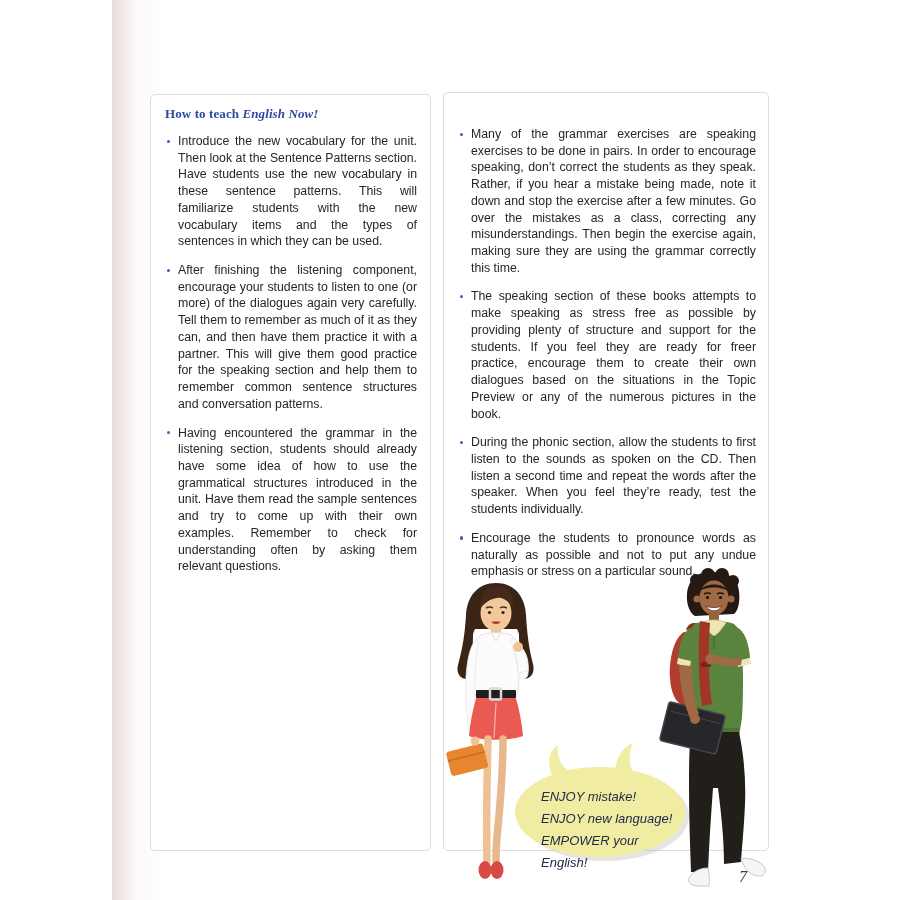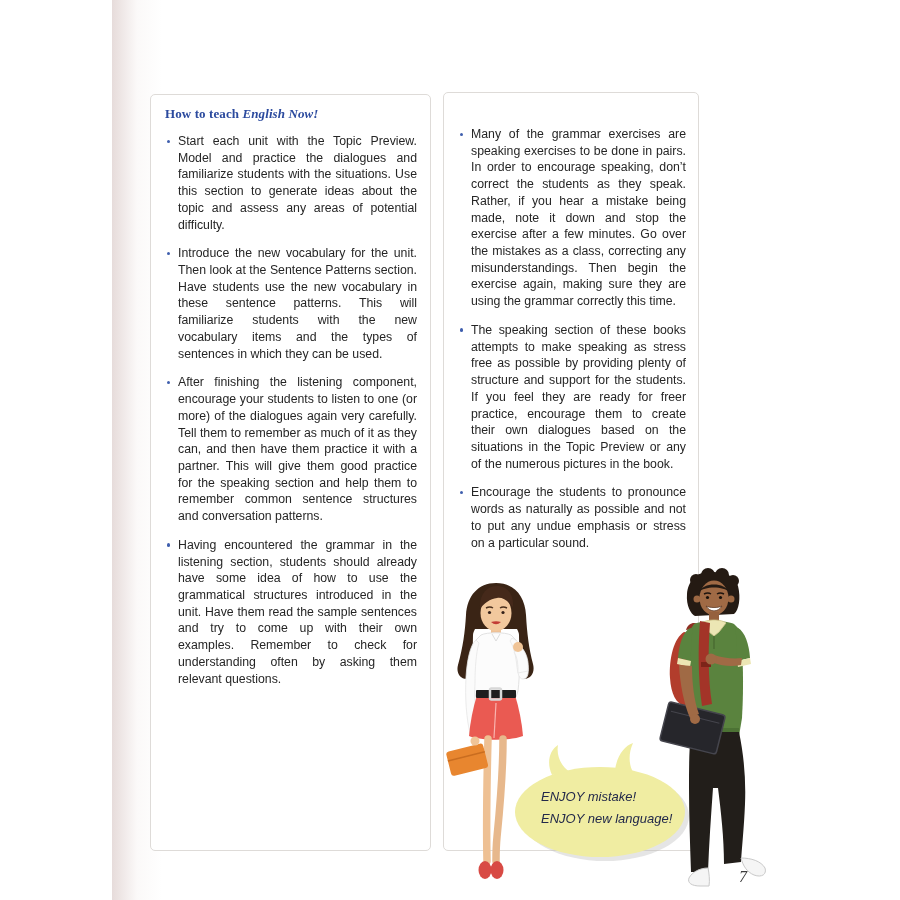--- a/index.html
+++ b/index.html
@@ -10,21 +10,21 @@
   .scan-edge {
     position:absolute; left:112px; top:0; width:50px; height:900px;
     background:linear-gradient(90deg, rgba(214,196,194,0.6), rgba(244,238,237,0.35) 50%, rgba(255,255,255,0));
     pointer-events:none;
   }
   .panel {
     position:absolute; background:#ffffff; border:1px solid #dedbd8;
     border-radius:5px; box-sizing:border-box;
   }
   .panel-left  { left:150px; top:94px;  width:281px; height:757px; padding:8px 13px 0 13px; }
-  .panel-right { left:443px; top:92px;  width:256px; height:759px; padding:33px 12px 0 13px; }
+  .panel-right { left:443px; top:92px;  width:326px; height:759px; padding:33px 12px 0 13px; }
   .title {
     font-family:"Liberation Serif", serif; font-weight:bold; color:#2b4a9e;
     font-size:13px; margin:3px 0 11px 1px; letter-spacing:0.1px;
   }
   .title .em { font-style:italic; }
   .bullet {
     position:relative; padding-left:14px; margin-bottom:12px;
     font-size:12.3px; line-height:1.36; color:#262626; text-align:justify;
   }
   .bullet::before {
@@ -49,31 +49,31 @@
 <body>
 
 <div class="page">
   <div class="scan-edge"></div>
 
   <div class="panel panel-left">
     <div class="title">
       <span>How to teach </span><span class="em">English Now!</span>
     </div>
     <div>
-      <div class="bullet">Start each unit with the Topic Preview. Model and practice the dialogues and familiarize students with the situations. Use this section to generate ideas about the topic and assess any areas of potential difficulty.</div>
       <div class="bullet">Introduce the new vocabulary for the unit. Then look at the Sentence Patterns section. Have students use the new vocabulary in these sentence patterns. This will familiarize students with the new vocabulary items and the types of sentences in which they can be used.</div>
       <div class="bullet">After finishing the listening component, encourage your students to listen to one (or more) of the dialogues again very carefully. Tell them to remember as much of it as they can, and then have them practice it with a partner. This will give them good practice for the speaking section and help them to remember common sentence structures and conversation patterns.</div>
       <div class="bullet">Having encountered the grammar in the listening section, students should already have some idea of how to use the grammatical structures introduced in the unit. Have them read the sample sentences and try to come up with their own examples. Remember to check for understanding often by asking them relevant questions.</div>
     </div>
   </div>
 
   <div class="panel panel-right">
     <div>
       <div class="bullet">Many of the grammar exercises are speaking exercises to be done in pairs. In order to encourage speaking, don’t correct the students as they speak. Rather, if you hear a mistake being made, note it down and stop the exercise after a few minutes. Go over the mistakes as a class, correcting any misunderstandings. Then begin the exercise again, making sure they are using the grammar correctly this time.</div>
       <div class="bullet">The speaking section of these books attempts to make speaking as stress free as possible by providing plenty of structure and support for the students. If you feel they are ready for freer practice, encourage them to create their own dialogues based on the situations in the Topic Preview or any of the numerous pictures in the book.</div>
+      <div class="bullet">During the phonic section, allow the students to first listen to the sounds as spoken on the CD. Then listen a second time and repeat the words after the speaker. When you feel they’re ready, test the students individually.</div>
       <div class="bullet">Encourage the students to pronounce words as naturally as possible and not to put any undue emphasis or stress on a particular sound.</div>
     </div>
   </div>
 
   <svg class="figure fig-woman" viewBox="0 0 112 312" aria-hidden="true">
     <path d="M56 6 C38 6 27 19 26 38 C25 55 23 70 18 88 C15 99 25 106 33 99 C31 86 33 72 33 58 C33 56 34 54 35 52 L77 52 C78 54 79 56 79 58 C79 73 81 87 79 99 C87 106 96 98 93 87 C89 72 87 56 86 38 C85 19 74 6 56 6 Z" fill="#3a2415"></path>
     <rect x="51" y="50" width="10" height="10" fill="#efc196"></rect>
     <ellipse cx="56" cy="36" rx="15.5" ry="18" fill="#f2c89d"></ellipse>
     <path d="M40 32 C39 17 47 9 57 9 C68 9 74 18 73 30 C67 23 62 20 57 21 C50 22 44 26 40 32 Z" fill="#45291a"></path>
     <path d="M46 31 Q50 29 53 31" stroke="#4a2f1d" stroke-width="1.4" fill="none"></path>
@@ -145,16 +145,17 @@
 
   <svg class="bubble-svg" viewBox="0 0 180 126" aria-hidden="true">
     <ellipse cx="93" cy="74" rx="84" ry="45" fill="#bdbdbd" opacity="0.4"></ellipse>
     <ellipse cx="88" cy="70" rx="85" ry="45" fill="#f0eda2"></ellipse>
     <path d="M40 33 C34 20 38 8 46 3 C44 15 50 25 58 30 Z" fill="#f0eda2"></path>
     <path d="M103 28 C105 14 112 4 121 1 C116 12 117 23 121 30 Z" fill="#f0eda2"></path>
   </svg>
   <div class="bubble-text">
     <div><b>ENJOY</b><span> mistake!</span></div>
     <div><b>ENJOY</b><span> new language!</span></div>
+    <div><b>EMPOWER</b><span> your English!</span></div>
   </div>
 
   <div class="page-number">7</div>
 </div>
 
 </body></html>

